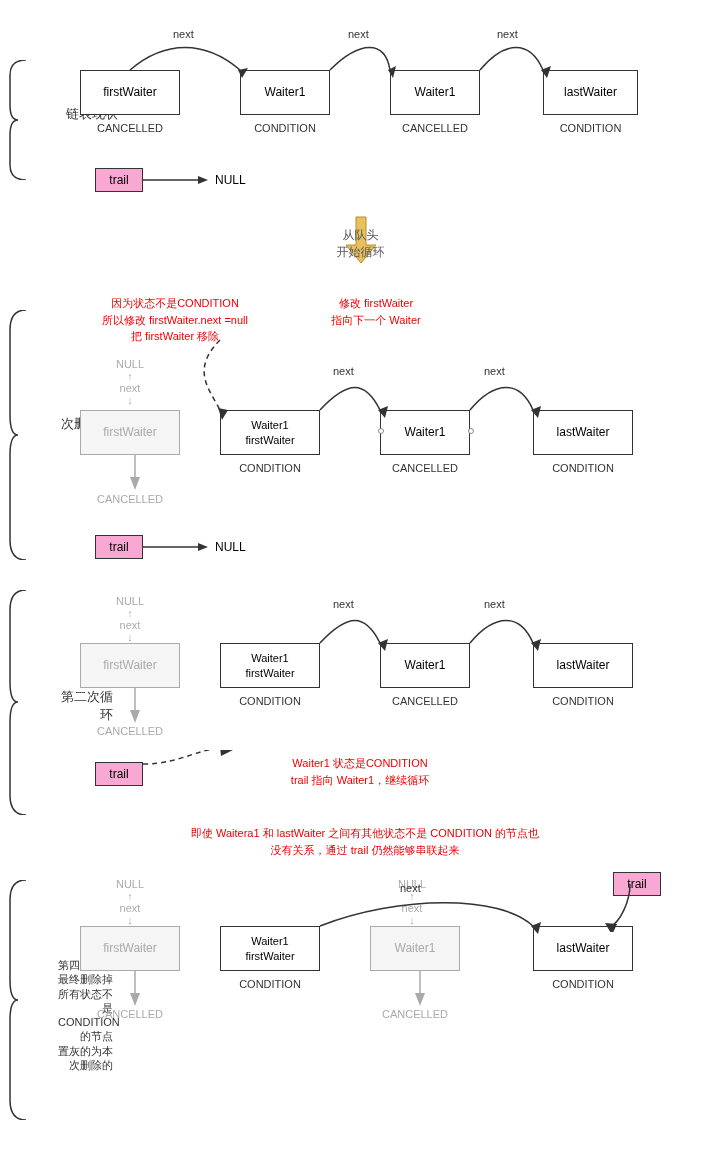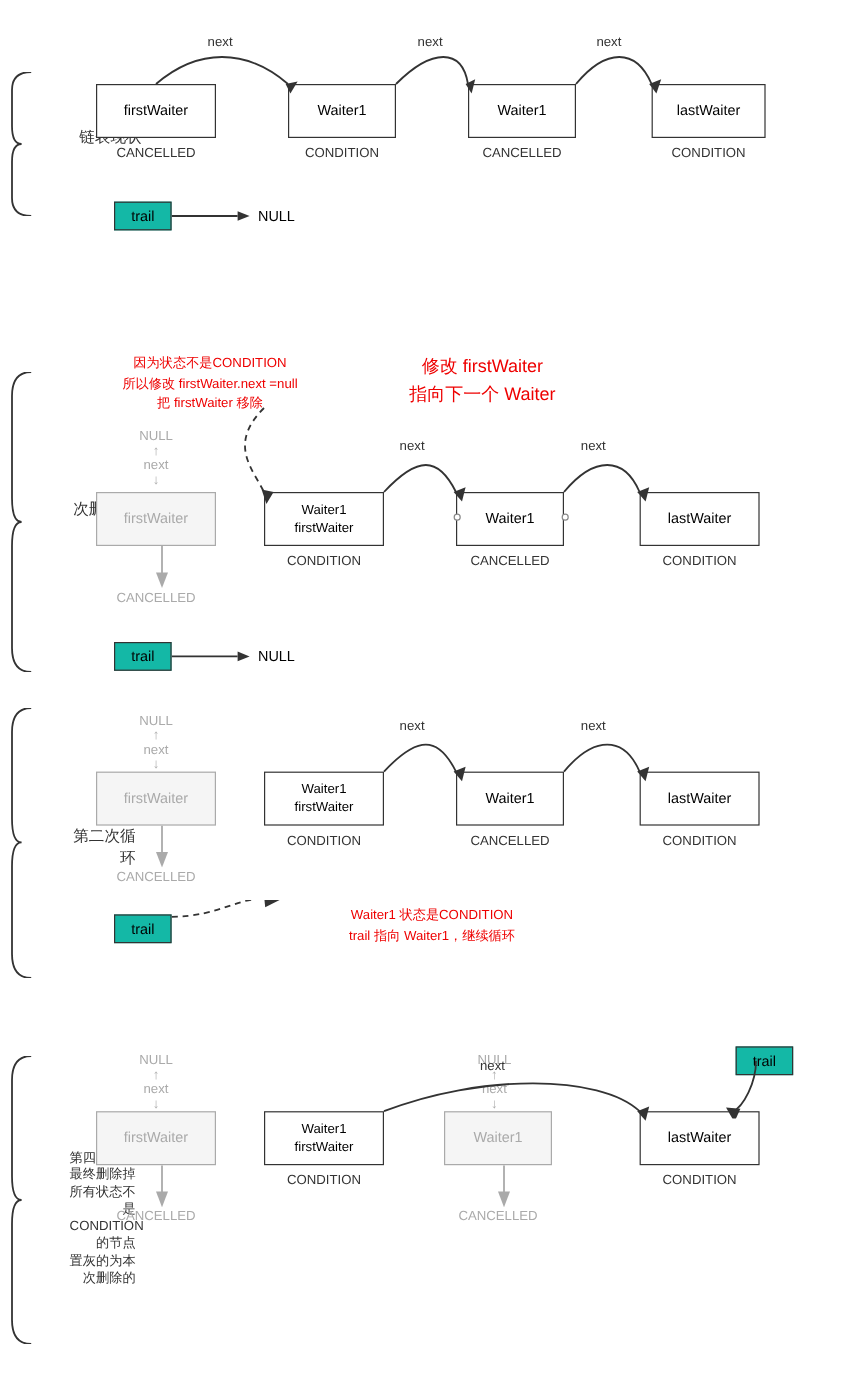--- a/index.html
+++ b/index.html
@@ -67,21 +67,21 @@
       top: 0;
       left: 0;
       width: 721px;
       pointer-events: none;
     }
 
     
     .trail-box {
       position: absolute;
       border: 1.5px solid #333;
-      background: #14b8a6;
+      background: #f9a8d4;
       font-size: 12px;
       display: flex;
       align-items: center;
       justify-content: center;
       padding: 2px 8px;
     }
 
     
     .brace-svg {
       position: absolute;
@@ -142,28 +142,35 @@
 
     <path d="M330,70 C360,40 385,40 390,70" fill="none" stroke="#333" stroke-width="1.5"></path>
     <polygon points="388,70 396,66 393,78" fill="#333"></polygon>
     <text x="348" y="38" font-size="11" fill="#333">next</text>
 
     <path d="M480,70 C505,40 530,40 543,70" fill="none" stroke="#333" stroke-width="1.5"></path>
     <polygon points="541,70 551,66 547,78" fill="#333"></polygon>
     <text x="497" y="38" font-size="11" fill="#333">next</text>
   </svg>
 
+  <div style="position:absolute; left:0; top:215px; width:721px; display:flex; flex-direction:column; align-items:center;">
+    <svg width="200" height="50">
+
+      <polygon points="95,2 105,2 105,30 115,30 100,48 85,30 95,30" fill="#e8c060" stroke="#b8902a" stroke-width="1"></polygon>
+    </svg>
+    <div style="position:absolute; top:12px; left:50%; transform:translateX(-50%); font-size:12px; text-align:center; color:#555; white-space:nowrap;">从队头<br>开始循环</div>
+  </div>
 
   <svg class="brace-svg" style="left:8px; top:310px;" width="20" height="250">
     <path d="M18,0 Q2,0 2,20 L2,105 Q2,125 10,125 Q2,125 2,145 L2,230 Q2,250 18,250" fill="none" stroke="#333" stroke-width="1.5"></path>
   </svg>
   <div class="section-label" style="top:415px; left:22px; width:55px;">次删除的</div>
 
   <div class="red-text" style="left:85px; top:295px; width:180px; font-size:11px;">因为状态不是CONDITION<br>所以修改 firstWaiter.next =null<br>把 firstWaiter 移除</div>
-  <div class="red-text" style="left:322px; top:295px; width:160px; font-size:15px;">修改 firstWaiter<br>指向下一个 Waiter</div>
+  <div class="red-text" style="left:296px; top:295px; width:160px; font-size:11px;">修改 firstWaiter<br>指向下一个 Waiter</div>
 
   <div style="position:absolute; left:100px; top:358px; font-size:11px; color:#aaa; text-align:center; width:60px;">NULL<br>↑<br>next<br>↓</div>
 
   <div class="node-box grey" style="left:80px; top:410px; width:100px; height:45px;">firstWaiter</div>
 
   <svg style="position:absolute; left:125px; top:455px;" width="20" height="35">
     <line x1="10" y1="0" x2="10" y2="25" stroke="#aaa" stroke-width="1.5"></line>
     <polygon points="5,22 10,35 15,22" fill="#aaa"></polygon>
   </svg>
   <div class="status-label grey" style="left:80px; top:493px; width:100px;">CANCELLED</div>
@@ -236,20 +243,21 @@
 
   <div class="trail-box" style="left:95px; top:762px; width:48px; height:24px;">trail</div>
 
   <svg style="position:absolute; left:143px; top:750px;" width="100" height="40">
     <path d="M0,14 C40,14 60,-5 80,0" fill="none" stroke="#333" stroke-width="1.5" stroke-dasharray="5,4"></path>
     <polygon points="77,-4 90,0 78,6" fill="#333"></polygon>
   </svg>
 
   <div class="red-text" style="left:250px; top:755px; width:220px; font-size:11px;">Waiter1 状态是CONDITION<br>trail 指向 Waiter1，继续循环</div>
 
+  <div class="red-text" style="left:70px; top:825px; width:590px; font-size:11px;">即使 Waitera1 和 lastWaiter 之间有其他状态不是 CONDITION 的节点也<br>没有关系，通过 trail 仍然能够串联起来</div>
 
   <svg class="brace-svg" style="left:8px; top:880px;" width="20" height="240">
     <path d="M18,0 Q2,0 2,20 L2,100 Q2,120 10,120 Q2,120 2,140 L2,220 Q2,240 18,240" fill="none" stroke="#333" stroke-width="1.5"></path>
   </svg>
   <div class="section-label" style="top:958px; left:22px; width:55px; font-size:11px; line-height:1.3;">第四次循环<br>最终删除掉<br>所有状态不<br>是<br>CONDITION<br>的节点<br>置灰的为本<br>次删除的</div>
 
   <div style="position:absolute; left:100px; top:878px; font-size:11px; color:#aaa; text-align:center; width:60px;">NULL<br>↑<br>next<br>↓</div>
 
   <div class="node-box grey" style="left:80px; top:926px; width:100px; height:45px;">firstWaiter</div>
   <svg style="position:absolute; left:125px; top:971px;" width="20" height="35">

